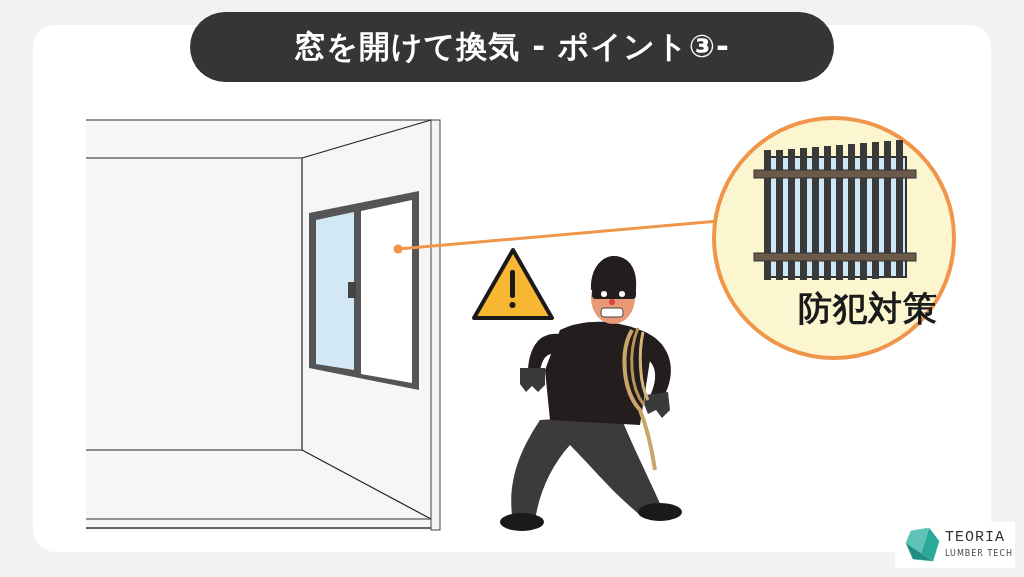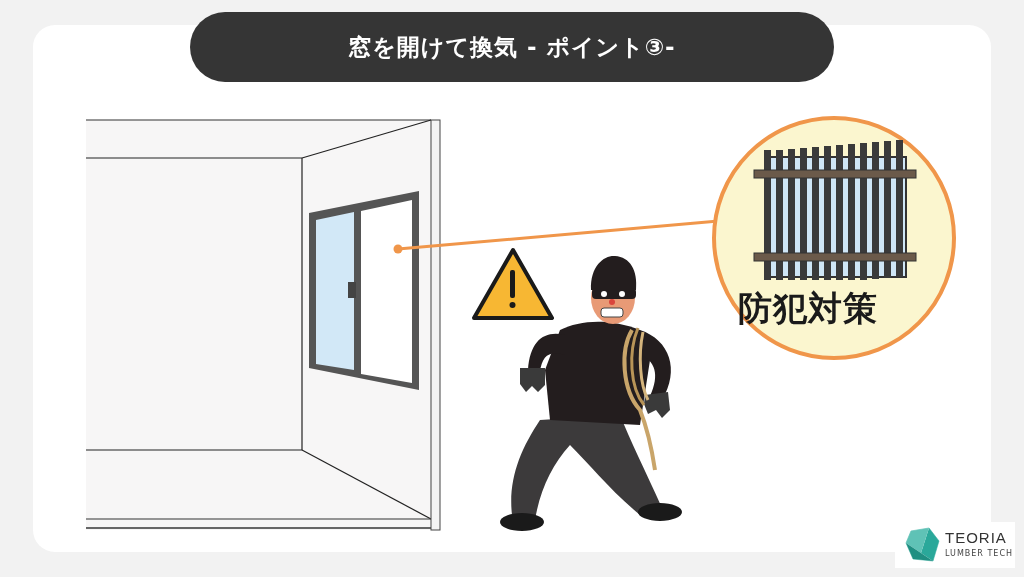--- a/index.html
+++ b/index.html
@@ -1,23 +1,23 @@
 <!DOCTYPE html>
 <html><head>
 <meta charset="utf-8">
 <style>
   html,body{margin:0;padding:0;}
   body{width:1024px;height:577px;background:#f2f2f2;position:relative;overflow:hidden;font-family:"DejaVu Sans","Liberation Sans",sans-serif;}
   .card{position:absolute;left:33px;top:25px;width:958px;height:527px;background:#ffffff;border-radius:22px;}
   .title-pill{position:absolute;left:190px;top:12px;width:644px;height:70px;background:#353535;border-radius:35px;display:flex;align-items:center;justify-content:center;}
-  .title-text{color:#ffffff;font-weight:bold;font-size:23px;letter-spacing:1px;}
+  .title-text{color:#ffffff;font-weight:bold;font-size:31px;letter-spacing:1px;}
   svg.scene{position:absolute;left:0;top:0;}
-  .badge-label{position:absolute;left:738px;top:286px;width:200px;text-align:left;font-weight:bold;font-size:34px;color:#1a1a1a;letter-spacing:1px;}
+  .badge-label{position:absolute;left:738px;top:286px;width:200px;text-align:right;font-weight:bold;font-size:34px;color:#1a1a1a;letter-spacing:1px;}
   .logo{position:absolute;left:895px;top:522px;width:120px;height:46px;background:#ffffff;}
-  .logo-name{position:absolute;left:50px;top:7px;font-family:Liberation Sans, sans-serif;font-size:15px;color:#333;letter-spacing:1px;}
+  .logo-name{position:absolute;left:50px;top:7px;font-family:Liberation Mono, monospace;font-size:15px;color:#333;letter-spacing:1px;}
   .logo-sub{position:absolute;left:50px;top:27px;font-family:"DejaVu Sans","Liberation Sans",sans-serif;font-size:8px;color:#444;letter-spacing:1px;text-align:right;}
 </style>
 </head>
 <body>
 
 <div class="card"></div>
 
 <div class="title-pill">
   <span class="title-text">窓を開けて換気 - ポイント③-</span>
 </div>

